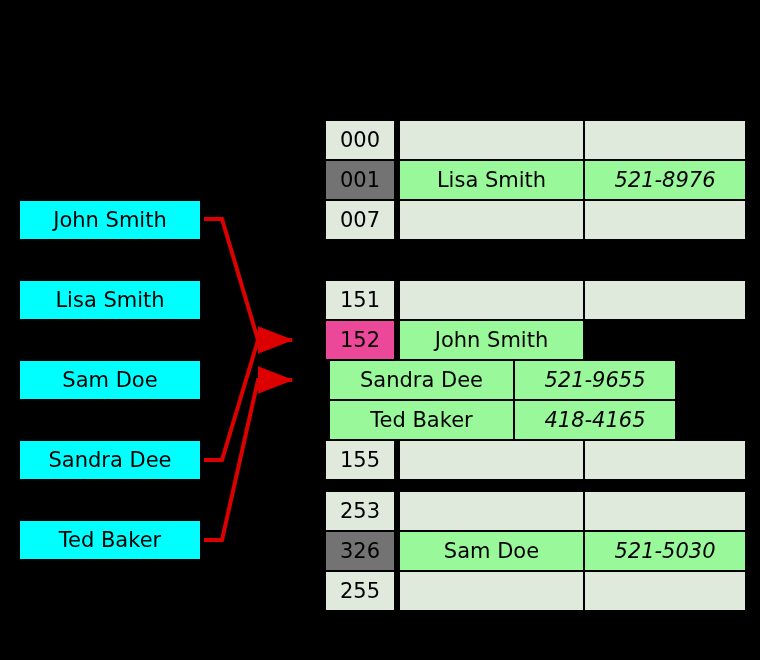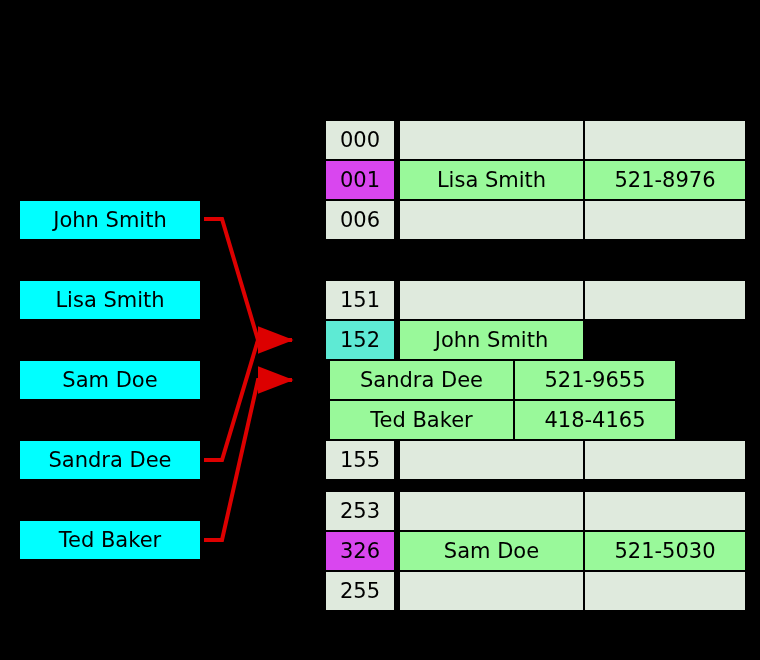--- a/index.html
+++ b/index.html
@@ -52,33 +52,34 @@
     color: #000000;
     line-height: 1;
     border: 1px solid #000000;
     text-align: center;
   }
   .cell-index {
     width: 70px;
     background: #dfeadd;
   }
   .cell-index.occupied {
-    background: #d946ef;
+    background: #737373;
   }
   .cell-index.collision {
-    background: #5eead4;
+    background: #ec4899;
   }
   .cell-name {
     width: 185px;
     margin-left: 4px;
     background: #dfeadd;
   }
   .cell-phone {
     width: 162px;
     background: #dfeadd;
+    font-style: italic;
   }
   .row.filled .cell-name,
   .row.filled .cell-phone {
     background: #99f99a;
   }
 
   
   #arrows {
     position: absolute;
     left: 0;
@@ -114,21 +115,21 @@
       <div class="cell cell-index">000</div>
       <div class="cell cell-name"></div>
       <div class="cell cell-phone"></div>
     </div>
     <div class="row filled">
       <div class="cell cell-index occupied">001</div>
       <div class="cell cell-name">Lisa Smith</div>
       <div class="cell cell-phone">521-8976</div>
     </div>
     <div class="row">
-      <div class="cell cell-index">006</div>
+      <div class="cell cell-index">007</div>
       <div class="cell cell-name"></div>
       <div class="cell cell-phone"></div>
     </div>
   </div>
 
   <div class="table-block" style="top:280px;">
     <div class="row">
       <div class="cell cell-index">151</div>
       <div class="cell cell-name"></div>
       <div class="cell cell-phone"></div>

